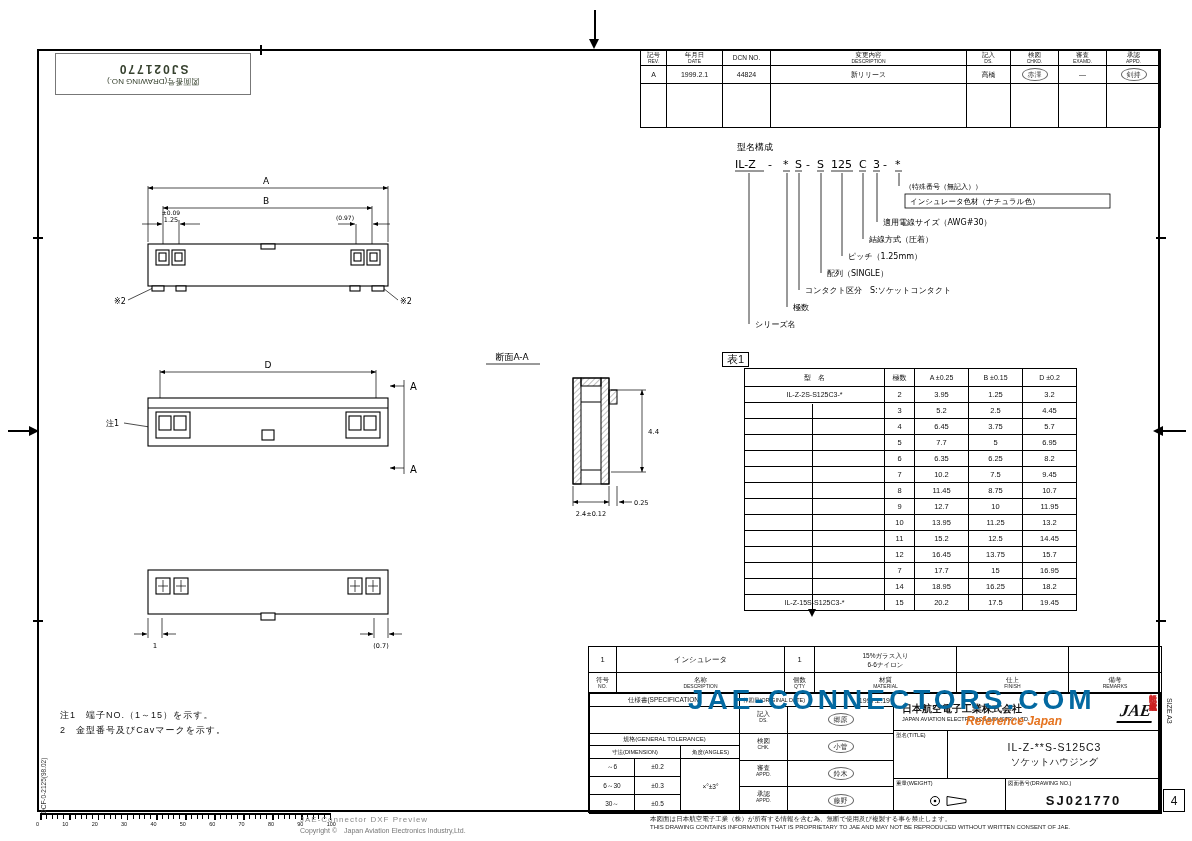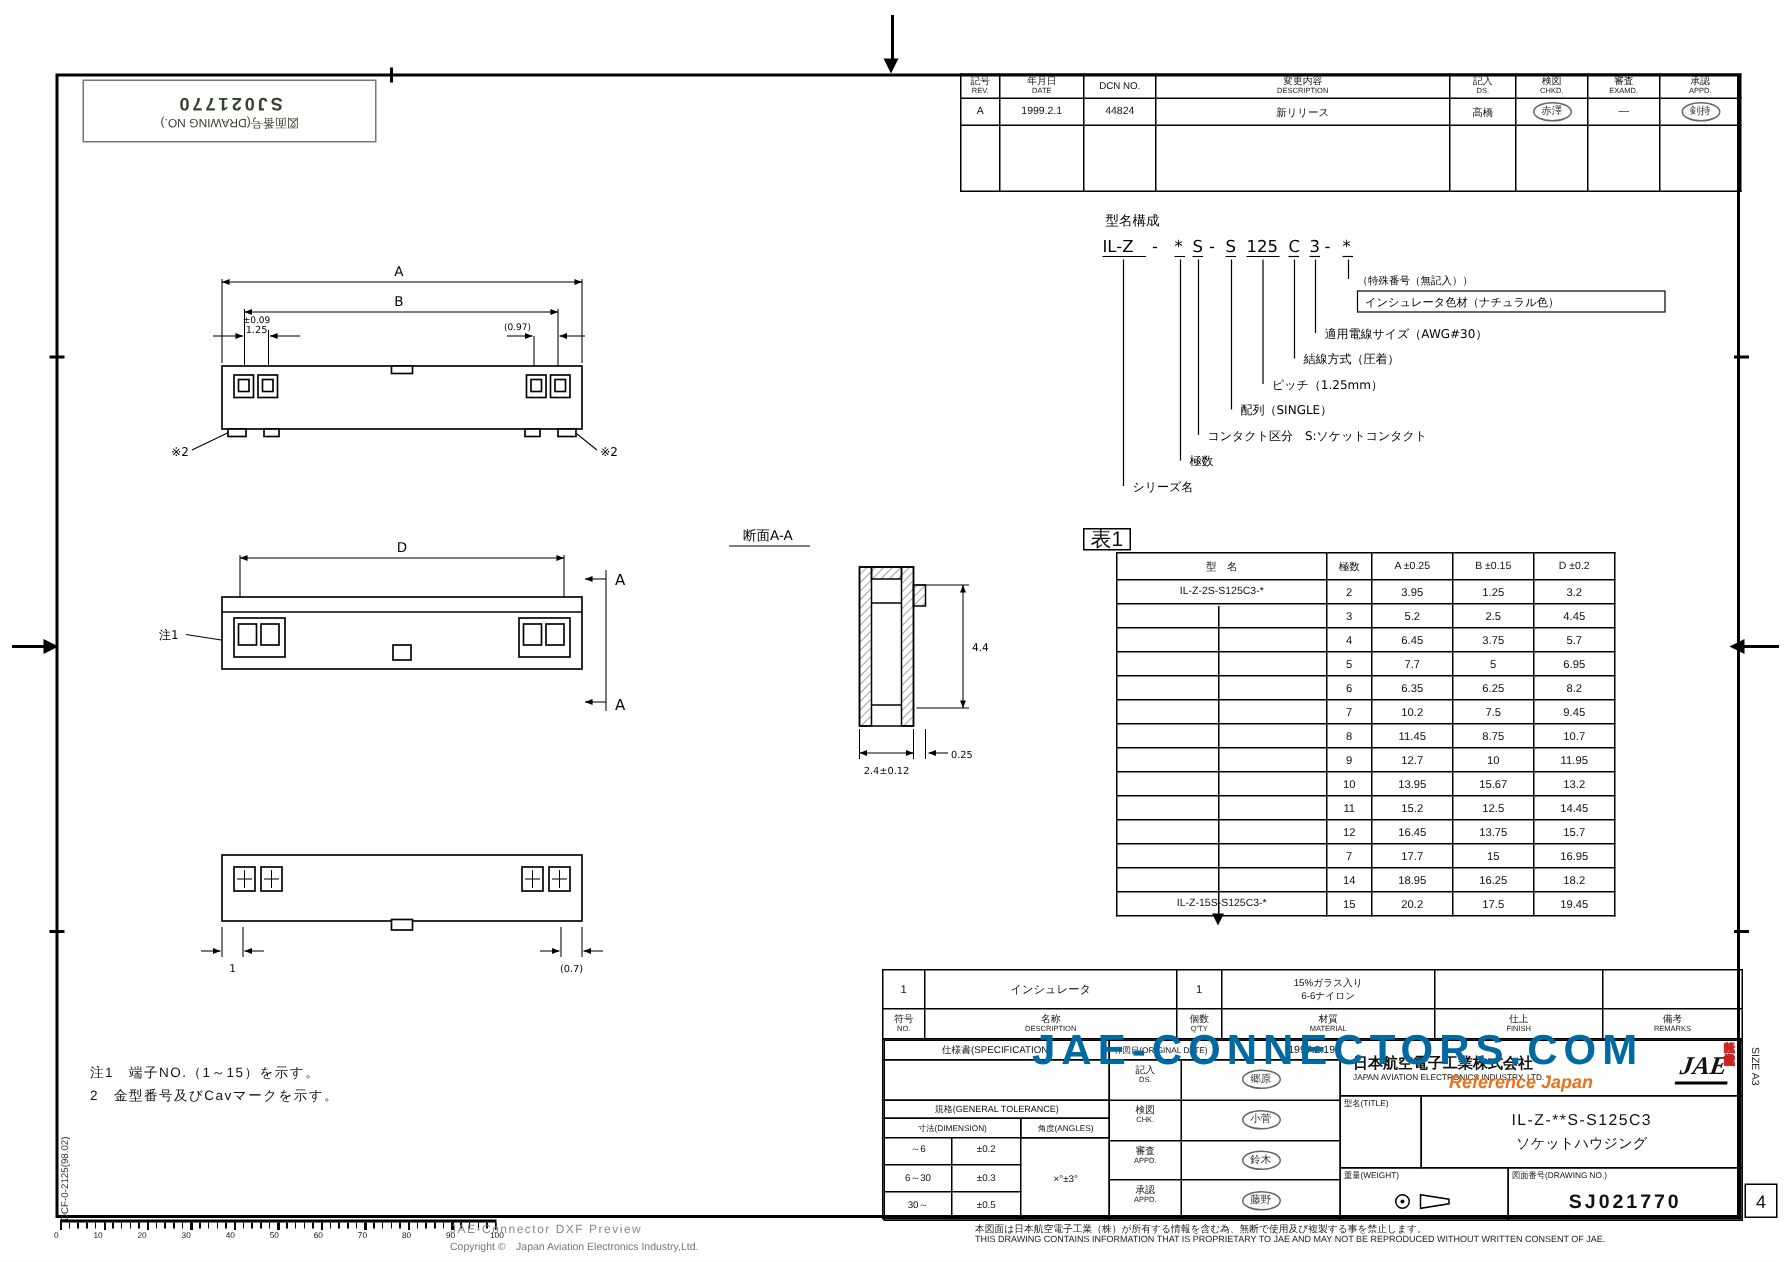--- a/index.html
+++ b/index.html
@@ -19,21 +19,21 @@
 
 .rev{position:absolute;left:640px;top:49px;width:520px;font-size:7px}
 .rev th{height:16px}
 .rev td{height:18px;font-size:7px}
 .rev .fill td{height:44px}
 .hanko{display:inline-block;border:1px solid #666;border-radius:50%;padding:0 5px;font-size:7px;line-height:11px;color:#333}
 
 svg text{font-family:"DejaVu Sans",sans-serif;fill:#000}
 .code{font-family:"DejaVu Sans Mono",monospace}
 
-.t1cap{position:absolute;left:722px;top:352px;border:1px solid #000;font-size:14px;padding:0 4px;line-height:13px}
+.t1cap{position:absolute;left:722px;top:352px;border:1px solid #000;font-size:11px;padding:0 4px;line-height:13px}
 .t1{position:absolute;left:744px;top:368px;width:332px}
 .t1 th{height:18px;font-size:7px}
 .t1 td{height:15.6px;font-size:7.5px;line-height:15px}
 .t1 td.nm{font-size:7px}
 .t1arrow{position:absolute;left:812px;top:404px;width:1px;height:206px;background:#000}
 .t1arrowhead{position:absolute;left:808px;top:609px;width:0;height:0;border-left:4px solid transparent;border-right:4px solid transparent;border-top:8px solid #000}
 
 .notes{position:absolute;left:60px;top:708px}
 .note{font-size:9px;line-height:15px;letter-spacing:1px}
 
@@ -308,21 +308,21 @@
         <td class="nm"></td>
         <td>9</td>
         <td>12.7</td>
         <td>10</td>
         <td>11.95</td>
       </tr>
         <tr>
         <td class="nm"></td>
         <td>10</td>
         <td>13.95</td>
-        <td>15.67</td>
+        <td>11.25</td>
         <td>13.2</td>
       </tr>
         <tr>
         <td class="nm"></td>
         <td>11</td>
         <td>15.2</td>
         <td>12.5</td>
         <td>14.45</td>
       </tr>
         <tr>

